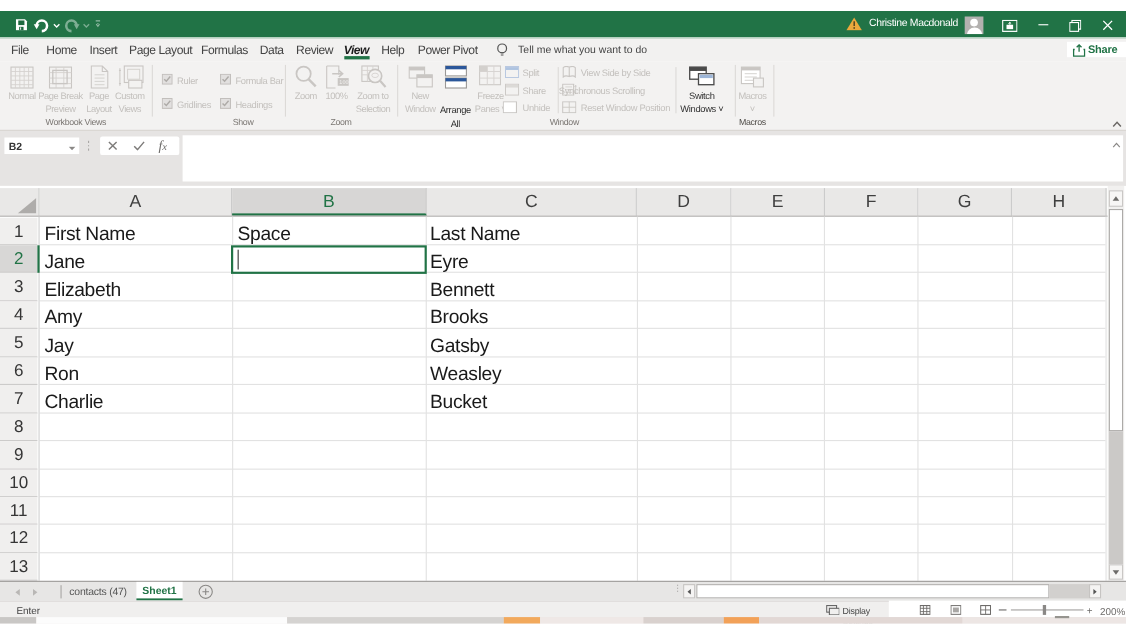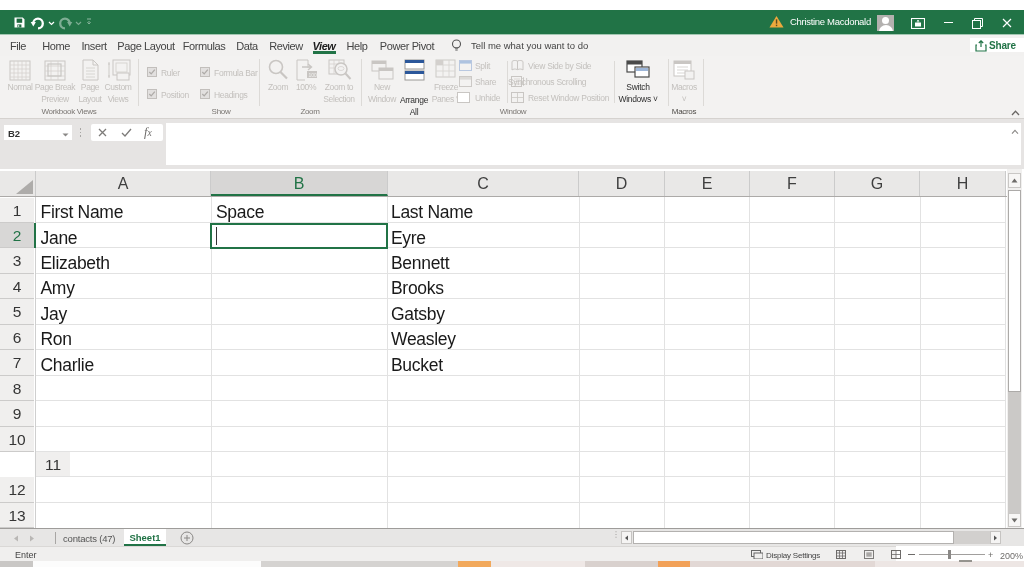--- a/index.html
+++ b/index.html
@@ -30,21 +30,21 @@
 #grid{position:absolute;left:0;top:169px;width:1007px;height:359px;background:#fff;}
 .colhead{position:absolute;top:2px;height:25px;background:#e9e8e7;color:#3f3f3f;font-size:16px;text-align:center;line-height:26px;border-right:1px solid #cbcbcb;box-sizing:border-box;}
 .rowhead{position:absolute;left:0;width:34px;background:#f0efee;color:#353535;font-size:15.5px;text-align:center;border-bottom:1px solid #cccbca;box-sizing:border-box;}
 .gv{position:absolute;top:28px;width:1px;background:#e2e2e2;}
 .gh{position:absolute;left:36px;height:1px;background:#e2e2e2;}
 .ctext{position:absolute;font-size:17.5px;letter-spacing:-0.3px;color:#1a1a1a;white-space:nowrap;line-height:17.5px;}
 
 
 #tabsrow{position:absolute;left:0;top:528px;width:1024px;height:18px;background:#e7e6e5;border-top:1px solid #9e9c9a;box-sizing:border-box;}
 
-#status{position:absolute;left:0;top:546px;width:896px;height:15px;background:#f0efee;border-top:1px solid #dad8d6;box-sizing:border-box;}
+#status{position:absolute;left:0;top:546px;width:808px;height:15px;background:#f0efee;border-top:1px solid #dad8d6;box-sizing:border-box;}
 </style>
 </head>
 <body>
 <div id="app">
 
 <div id="titlebar">
   
   <svg class="abs" style="left:14px;top:7px" width="11" height="11" viewBox="0 0 11 11">
     <path d="M0.5 0.5 h8.2 L10.5 2.3 V10.5 H0.5 Z" fill="#fff"></path>
     <rect x="2.6" y="1.6" width="5.6" height="4.2" fill="#1e6a40"></rect>
@@ -172,21 +172,21 @@
   <div class="smlab" style="left:161px;top:11.5px;">Ruler</div>
   <svg class="abs" style="left:200px;top:11px" width="10" height="10" viewBox="0 0 10 10">
     <rect x="0.5" y="0.5" width="9" height="9" fill="#e2e0df" stroke="#c2bfbc"></rect>
     <path d="M2.3 5 L4.2 6.9 L7.8 2.6" fill="none" stroke="#aeaba8" stroke-width="1.3"></path>
   </svg>
   <div class="smlab" style="left:214px;top:11.5px;">Formula Bar</div>
   <svg class="abs" style="left:147px;top:33px" width="10" height="10" viewBox="0 0 10 10">
     <rect x="0.5" y="0.5" width="9" height="9" fill="#e2e0df" stroke="#c2bfbc"></rect>
     <path d="M2.3 5 L4.2 6.9 L7.8 2.6" fill="none" stroke="#aeaba8" stroke-width="1.3"></path>
   </svg>
-  <div class="smlab" style="left:161px;top:33.5px;">Position</div>
+  <div class="smlab" style="left:161px;top:33.5px;">Gridlines</div>
   <svg class="abs" style="left:200px;top:33px" width="10" height="10" viewBox="0 0 10 10">
     <rect x="0.5" y="0.5" width="9" height="9" fill="#e2e0df" stroke="#c2bfbc"></rect>
     <path d="M2.3 5 L4.2 6.9 L7.8 2.6" fill="none" stroke="#aeaba8" stroke-width="1.3"></path>
   </svg>
   <div class="smlab" style="left:214px;top:33.5px;">Headings</div>
   <div class="glabel" style="left:198px;padding-left:46px;">Show</div>
 
   <svg class="abs" style="left:267px;top:3px" width="22" height="22" viewBox="0 0 22 22">
     <circle cx="9" cy="8" r="6.5" fill="none" stroke="#c9c6c3" stroke-width="1.6"></circle>
     <path d="M13.5 13 L20 19.5" stroke="#c9c6c3" stroke-width="2.2"></path>
@@ -347,21 +347,21 @@
   <div class="rowhead" style="top:155.8px;height:25.45px;line-height:25.45px;">6</div>
   <div class="gh" style="top:180.2px;width:969px;"></div>
   <div class="rowhead" style="top:181.2px;height:25.45px;line-height:25.45px;">7</div>
   <div class="gh" style="top:205.6px;width:969px;"></div>
   <div class="rowhead" style="top:206.7px;height:25.45px;line-height:25.45px;">8</div>
   <div class="gh" style="top:231.1px;width:969px;"></div>
   <div class="rowhead" style="top:232.1px;height:25.45px;line-height:25.45px;">9</div>
   <div class="gh" style="top:256.6px;width:969px;"></div>
   <div class="rowhead" style="top:257.5px;height:25.45px;line-height:25.45px;">10</div>
   <div class="gh" style="top:282.0px;width:969px;"></div>
-  <div class="rowhead" style="top:283.0px;height:25.45px;line-height:25.45px;margin-left:36px;">11</div>
+  <div class="rowhead" style="top:283.0px;height:25.45px;line-height:25.45px;">11</div>
   <div class="gh" style="top:307.4px;width:969px;"></div>
   <div class="rowhead" style="top:308.4px;height:25.45px;line-height:25.45px;">12</div>
   <div class="gh" style="top:332.9px;width:969px;"></div>
   <div class="rowhead" style="top:333.9px;height:25.10px;line-height:25.10px;">13</div>
   <div class="abs" style="left:35px;top:28px;width:1px;height:331px;background:#cfcfcf;"></div>
   <div class="abs" style="left:34px;top:54.0px;width:2px;height:25.4px;background:#217346;"></div>
   <div class="ctext" style="left:40.5px;top:35.0px;">First Name</div>
   <div class="ctext" style="left:216px;top:35.0px;">Space</div>
   <div class="ctext" style="left:391px;top:35.0px;">Last Name</div>
   <div class="ctext" style="left:40.5px;top:60.5px;">Jane</div>

